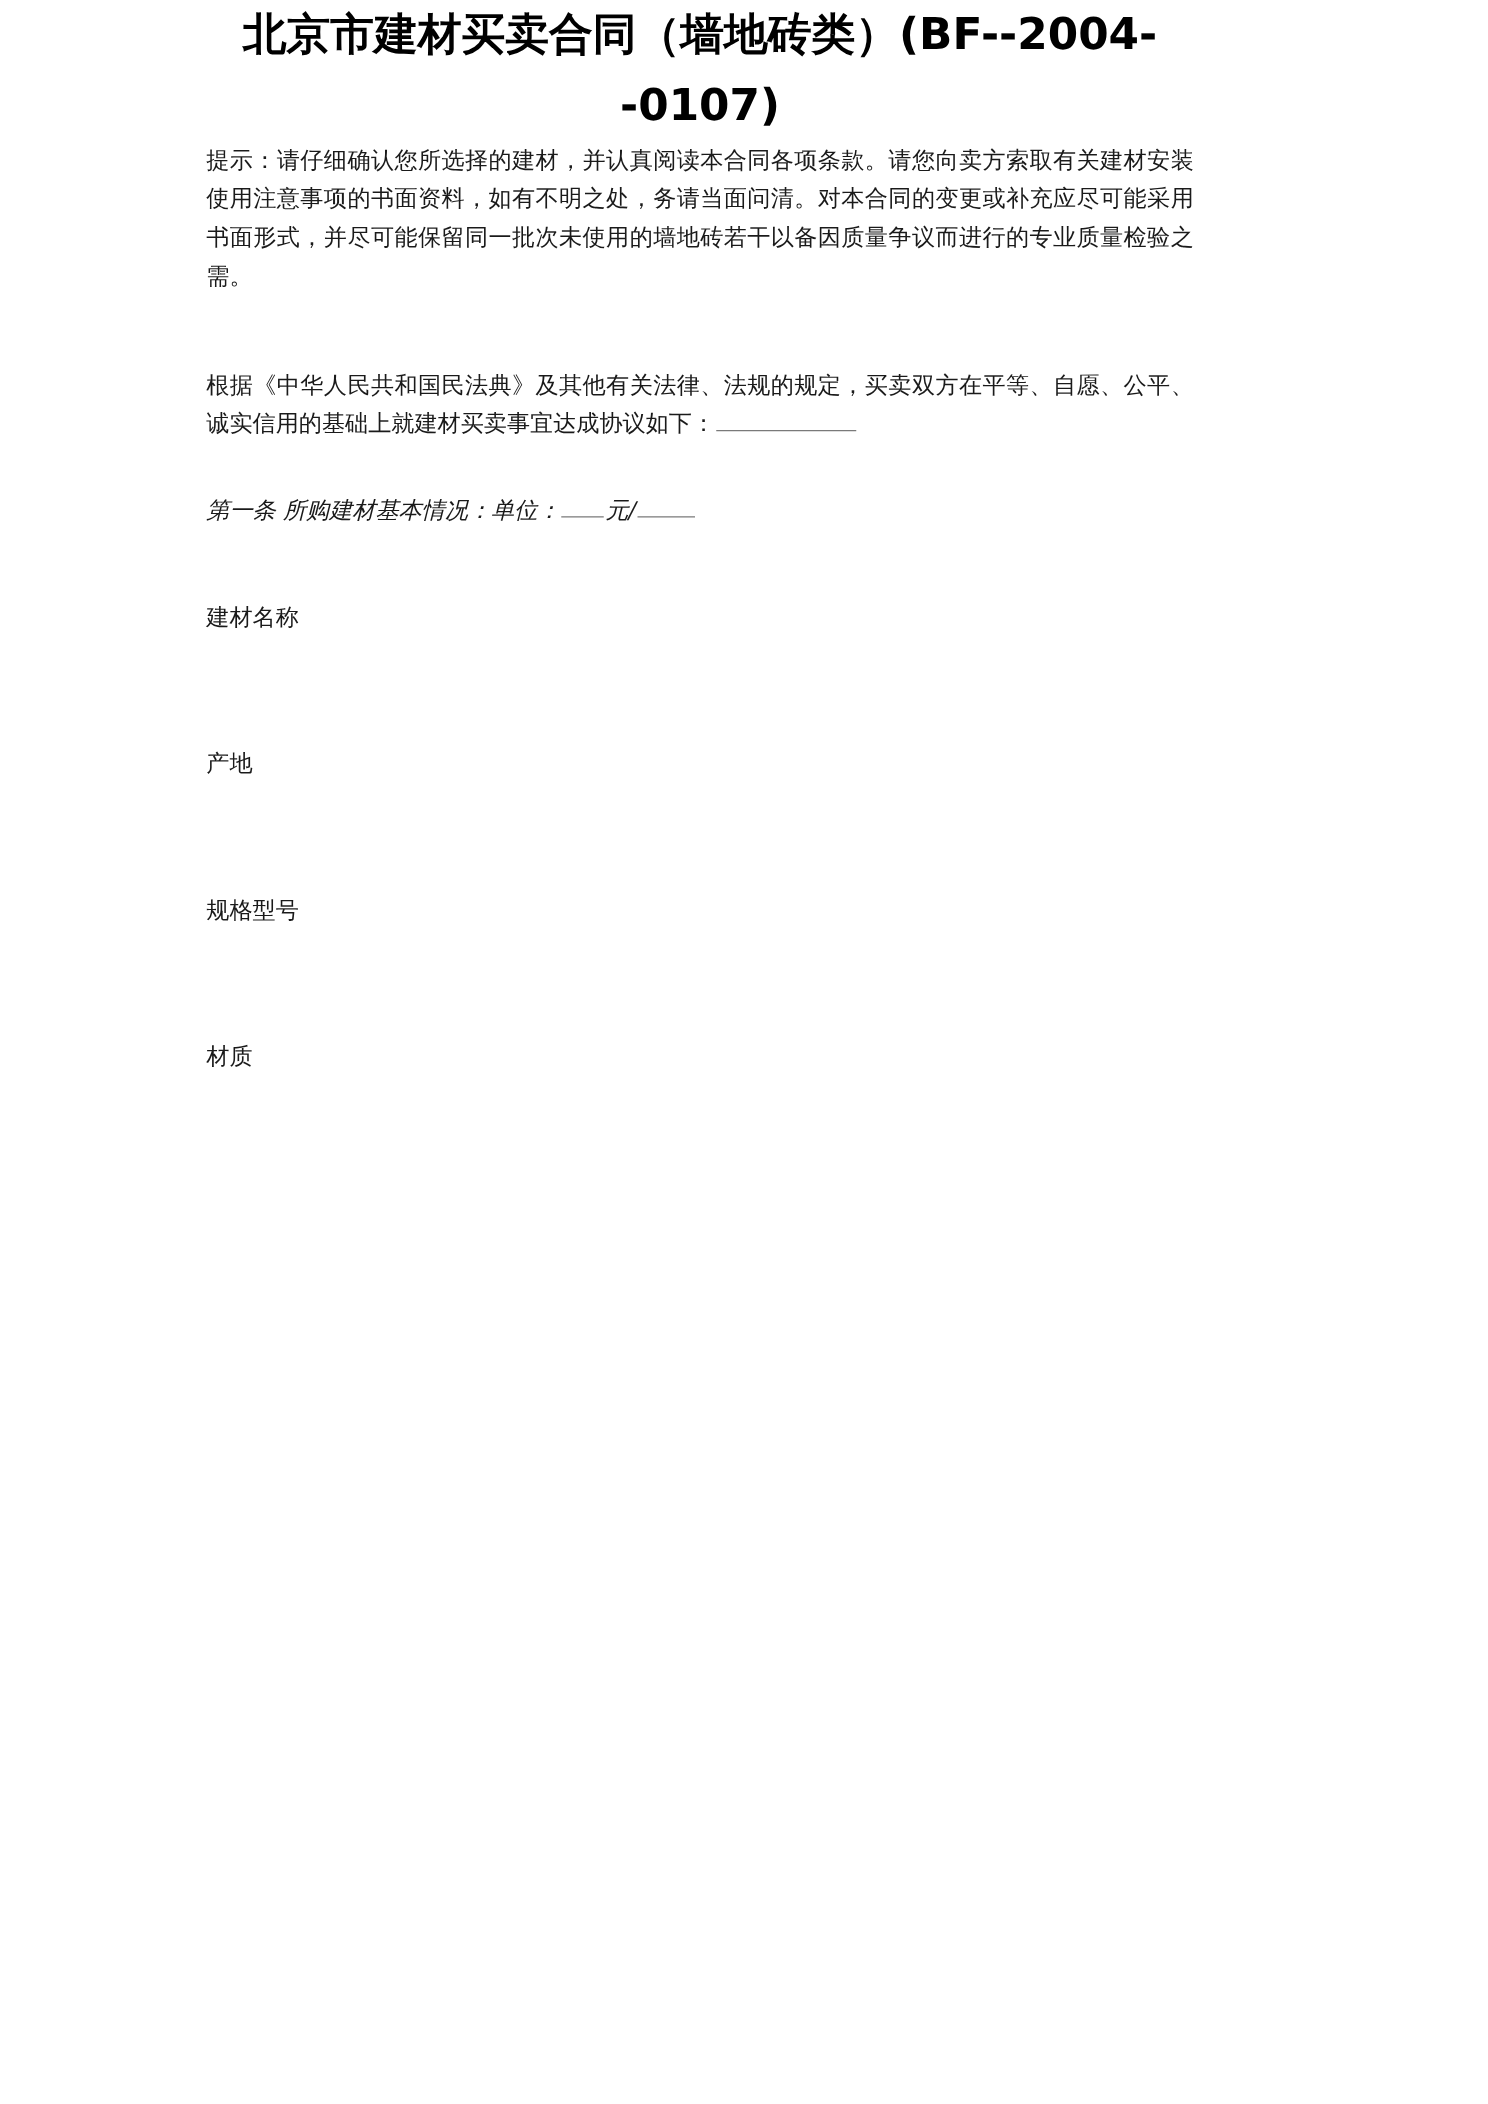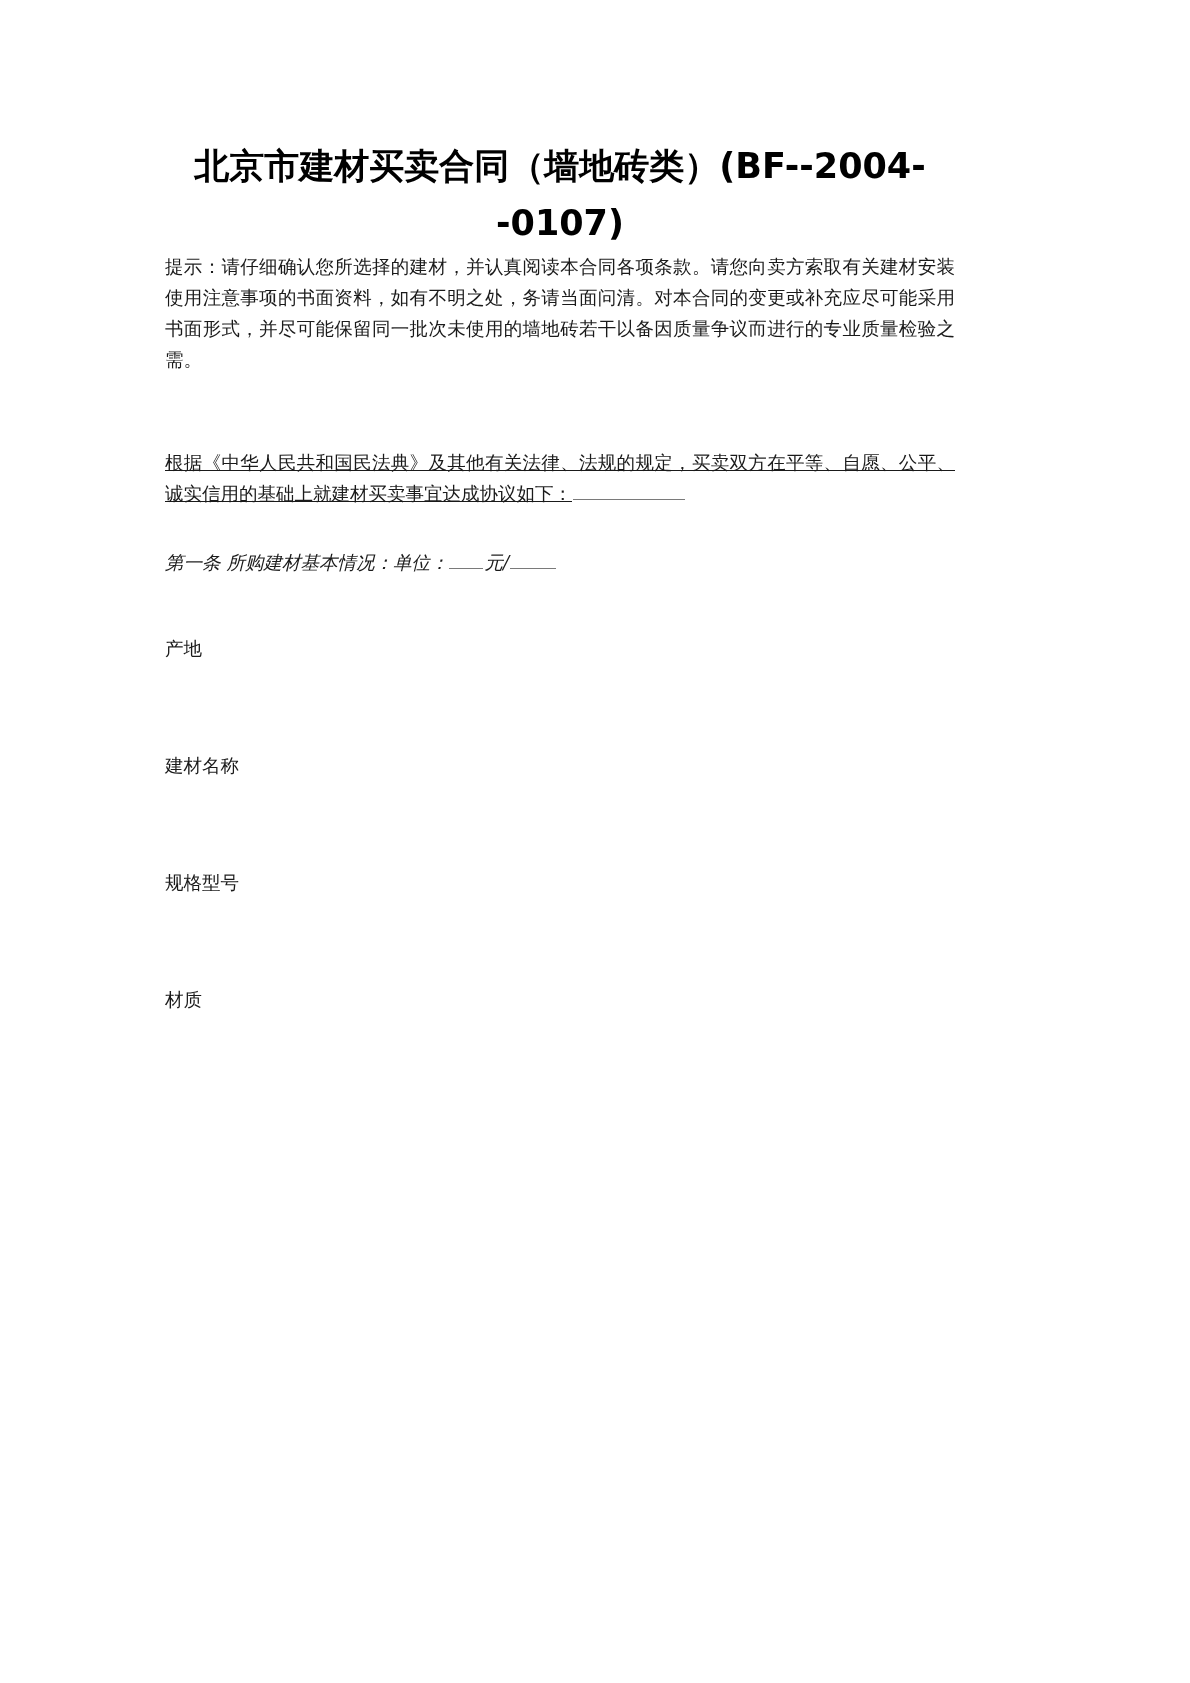--- a/index.html
+++ b/index.html
@@ -25,21 +25,20 @@
   .content {
     position: absolute;
     left: 165px;
     top: 0;
     width: 790px;
   }
 
   
   .doc-title {
     margin: 0;
-    padding-top: 138px;
     font-family: "DejaVu Sans", "Liberation Sans", sans-serif;
     font-weight: bold;
     font-size: 35px;
     line-height: 1.62;
     text-align: center;
     letter-spacing: 0px;
     color: #000000;
   }
 
   
@@ -65,21 +64,21 @@
     vertical-align: baseline;
     height: 0.92em;
     margin: 0 1px;
   }
   .blank-w1 { width: 130px; }
   .blank-w2 { width: 112px; }
   .blank-short { width: 34px; }
   .blank-med { width: 46px; }
 
   .tip-block { }
-  .basis-block { margin-top: 72px; text-decoration: underline; }
+  .basis-block { margin-top: 56px; }
   .clause-block { margin-top: 38px; font-style: italic; }
 
   .field-list { margin-top: 0; }
   .field-row {
     margin: 0;
     font-family: "DejaVu Serif", "Liberation Serif", serif;
     font-size: 18.5px;
     line-height: 31px;
     color: #1a1a1a;
     height: 117px;
@@ -99,20 +98,20 @@
 
     <p class="para basis-block">
       <span>根据《中华人民共和国民法典》及其他有关法律、法规的规定，买卖双方在平等、自愿、公平、诚实信用的基础上就建材买卖事宜达成协议如下：</span><span class="blank blank-w2"></span>
     </p>
 
     <p class="para clause-block">
       <span>第一条</span>&nbsp;<span>所购建材基本情况：单位：</span><span class="blank blank-short"></span><span>元</span><span>/</span><span class="blank blank-med"></span>
     </p>
 
     <div class="field-list">
+      <p class="field-row">建材名称</p>
       <p class="field-row">产地</p>
-      <p class="field-row">建材名称</p>
       <p class="field-row">规格型号</p>
       <p class="field-row">材质</p>
     </div>
 
   </div>
 </div>
 
 </body></html>

